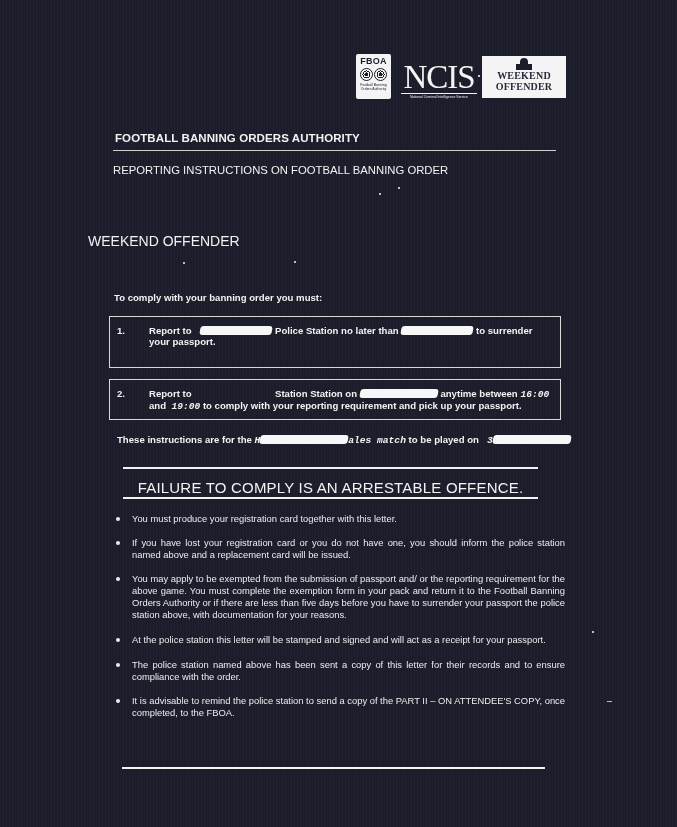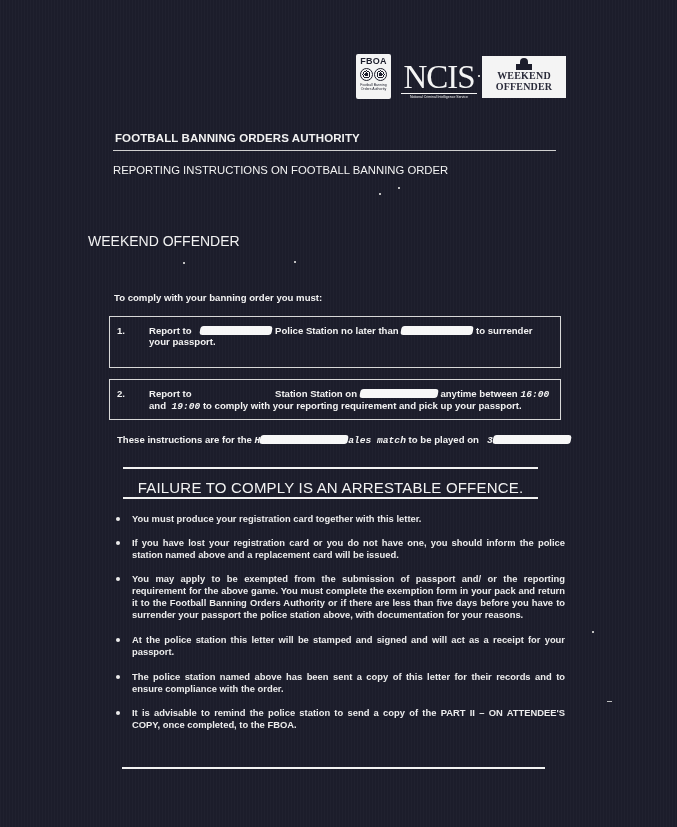--- a/index.html
+++ b/index.html
@@ -105,21 +105,21 @@
     .rule-a { left: 123px; top: 467px; width: 415px; }
     .rule-b { left: 123px; top: 497px; width: 415px; }
     .warning {
       left: 123px; top: 479px; width: 415px; text-align: center; font-size: 15px; letter-spacing: 0.2px;
     }
 
     .bullets {
       left: 113px; top: 513px; width: 452px; margin: 0; padding: 0; list-style: none;
       font-size: 9.4px; line-height: 12px; color: #ececec;
     }
-    .bullets li { position: relative; padding-left: 19px; text-align: justify; font-weight: bold; }
+    .bullets li { position: relative; padding-left: 19px; text-align: justify; }
     .bullets li .dot {
       position: absolute; left: 3px; top: 4px; width: 4px; height: 4px; border-radius: 50%; background: #ececec;
     }
     .b0 { margin-top: 0; }
     .b1 { margin-top: 12px; }
     .b2 { margin-top: 12px; }
     .b3 { margin-top: 13px; }
     .b4 { margin-top: 13px; }
     .b5 { margin-top: 13px; }
     .b6 { margin-top: 12px; }

